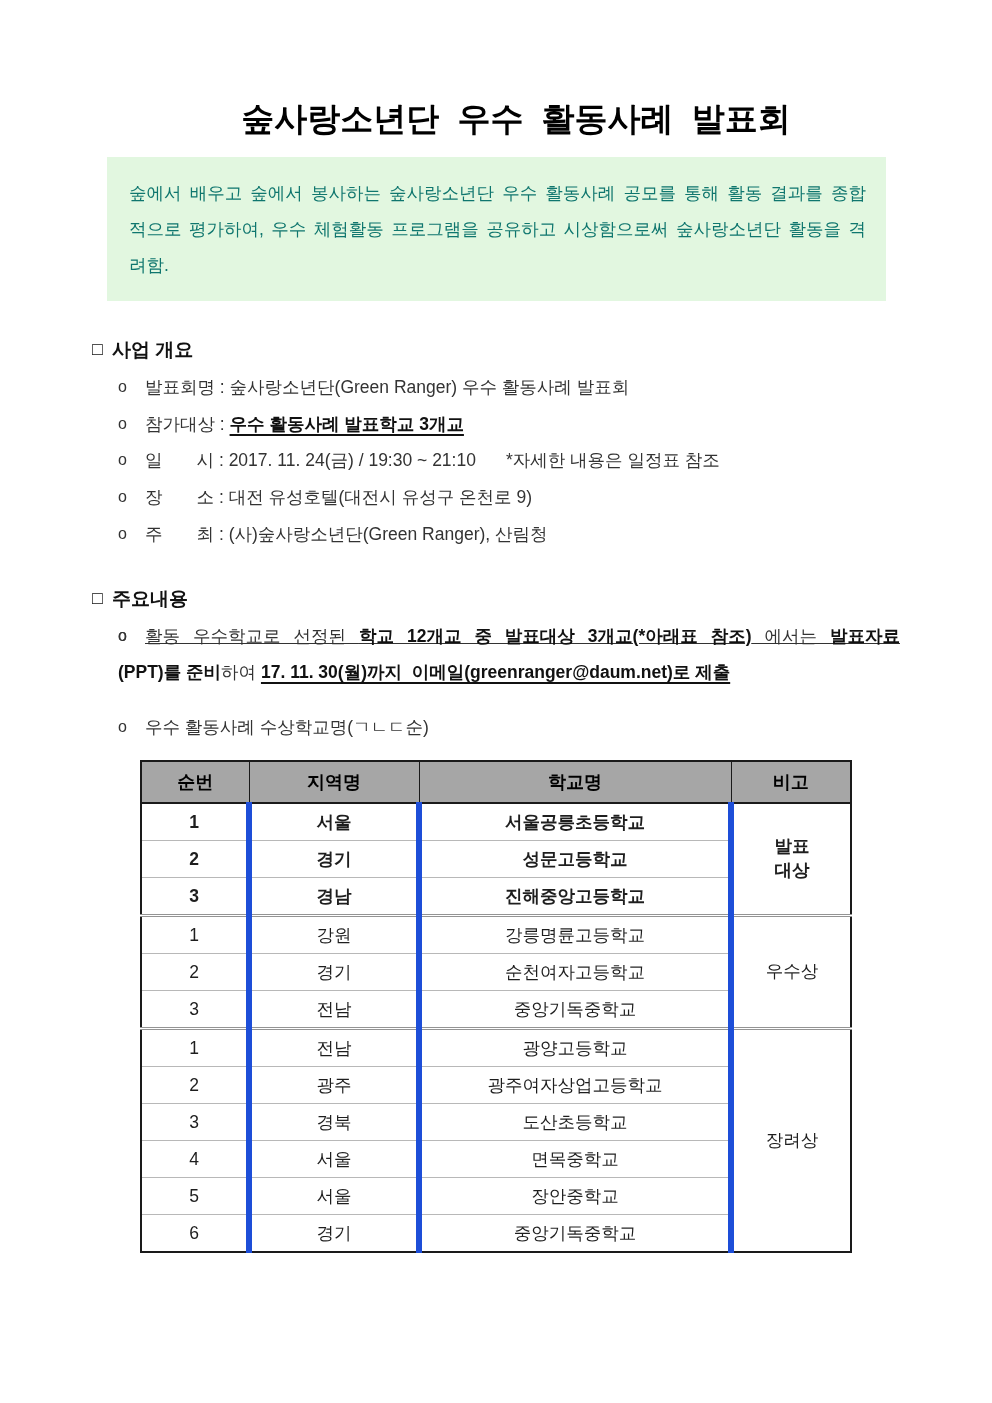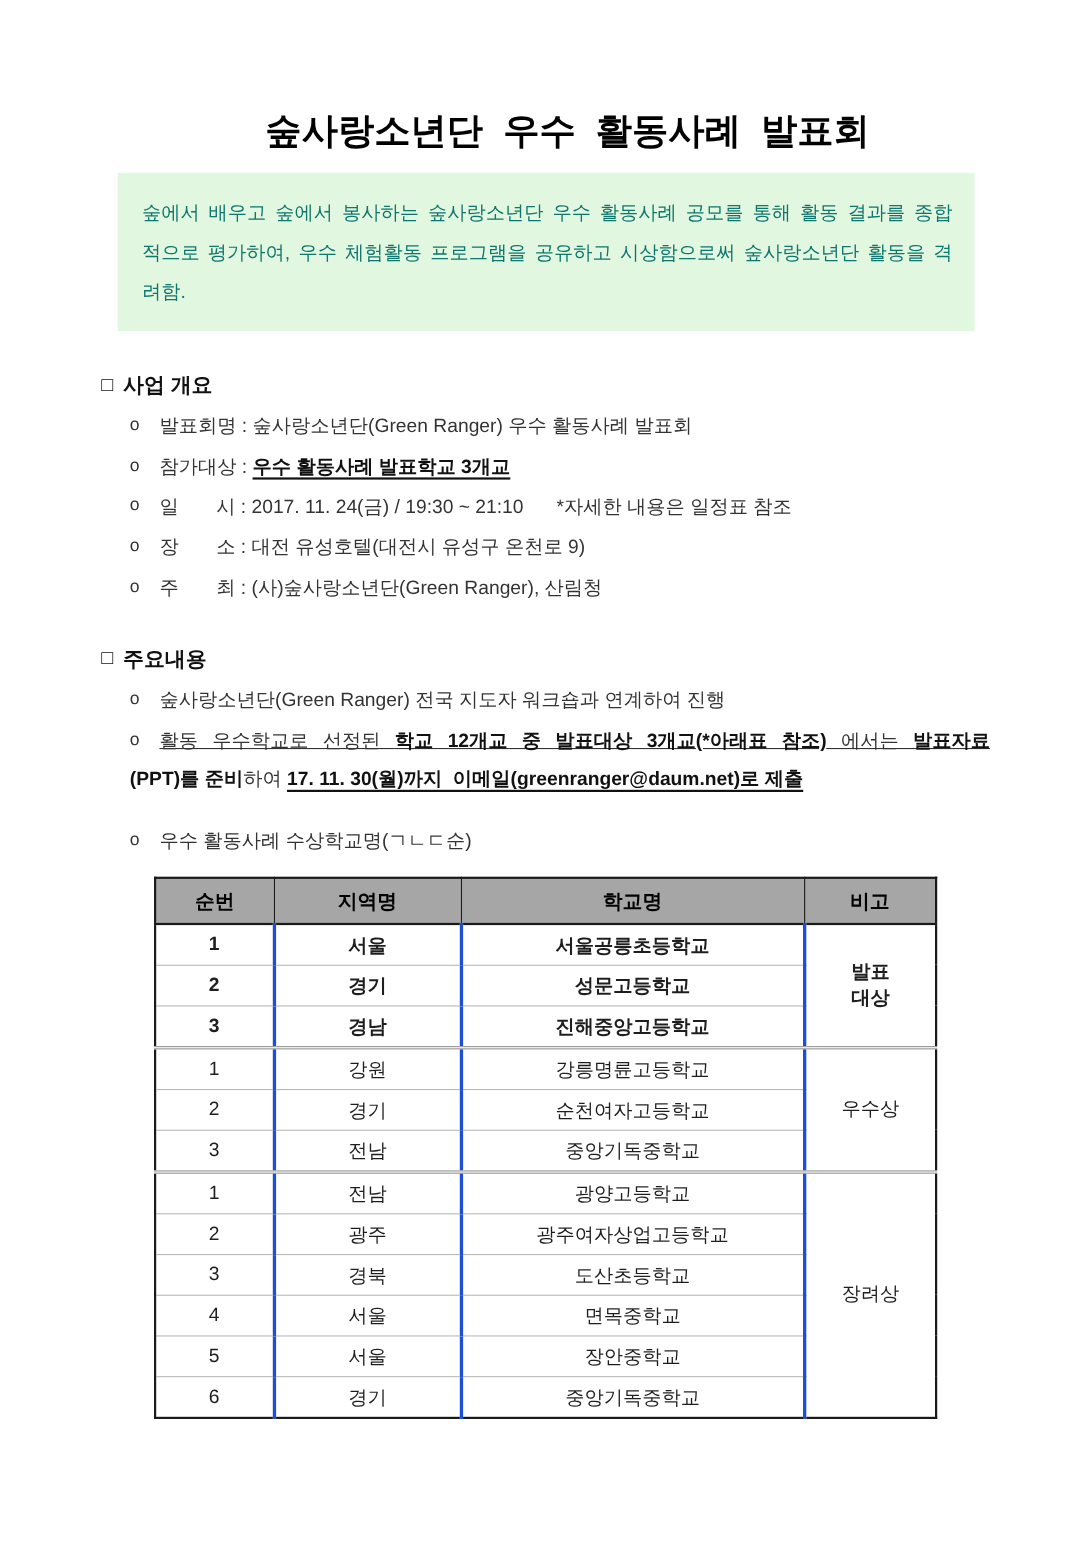--- a/index.html
+++ b/index.html
@@ -60,21 +60,21 @@
     margin:20px 0 0 140px;width:712px;
     border:2px solid #1a1a1a;
   }
   table.awards th{
     background:#A6A6A6;color:#000;font-size:18px;font-weight:bold;
     height:38px;border:1px solid #1a1a1a;border-bottom:2px solid #1a1a1a;
     text-align:center;
   }
   table.awards td{
     height:36px;text-align:center;font-size:17.5px;color:#1e1e1e;
-    border-left:3px solid #1d4ed8;border-top:1px solid #b8b8b8;
+    border-left:6px solid #1d4ed8;border-top:1px solid #b8b8b8;
     padding:0 4px;
   }
   table.awards td:first-child{border-left:none;}
   tr.group-start td{border-top:3px double #949494;}
   tr.bold-row td, td.award-bold{font-weight:bold;}
   td.award{white-space:pre-line;line-height:1.35;font-size:17.5px;}
 </style>
 </head>
 <body>
 
@@ -99,21 +99,21 @@
       <div class="o-item"><span class="bullet">o</span><span class="lbl">주       최</span><span> : </span><span>(사)숲사랑소년단(Green Ranger), 산림청</span></div>
     </div>
   </div>
 
   <div class="sec sec-main">
     <div class="sec-heading">
       <span class="cbx">□</span>
       <span>주요내용</span>
     </div>
     <div class="items">
-      <div class="o-item"><span class="bullet">o</span><span>숲사랑소년단(Green Ranger) 전국 지도자 워크숍과 연계하여 진행</span></div>
+      <div class="o-item"><span class="bullet">o</span></div>
       <div class="o-item m-item2">
         <span class="bullet">o</span>
         <div class="l1"><span>활동 우수학교로 선정된 </span><span class="b">학교 12개교 중 발표대상 3개교(*아래표 참조)</span><span> 에서는 </span><span class="b">발표자료</span></div>
         <div class="l2"><span class="b">(PPT)를 준비</span><span>하여 </span><span class="b u">17. 11. 30(월)까지  이메일(greenranger@daum.net)로 제출</span></div>
       </div>
       <div class="o-item caption-item"><span class="bullet">o</span><span>우수 활동사례 수상학교명(ㄱㄴㄷ순)</span></div>
     </div>
   </div>
 
   <table class="awards">

